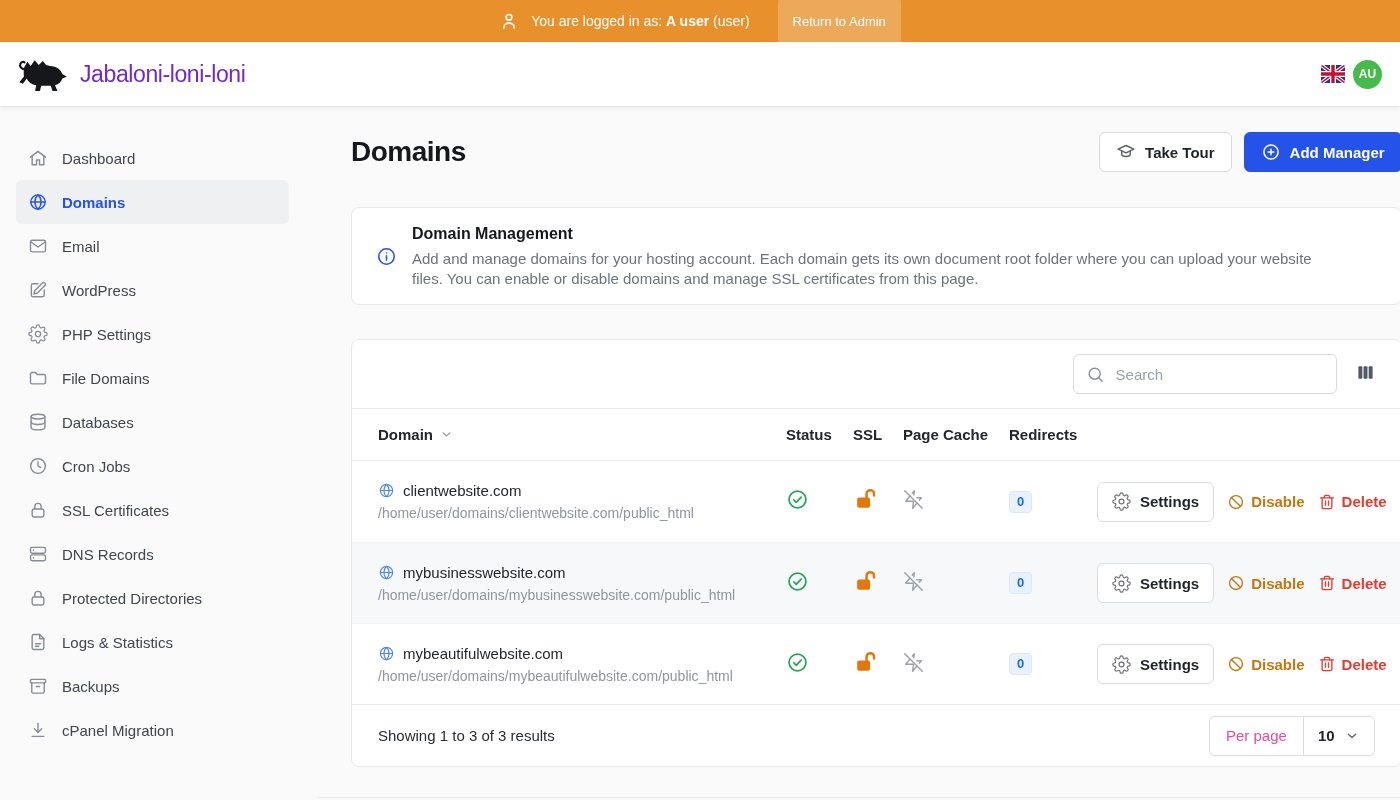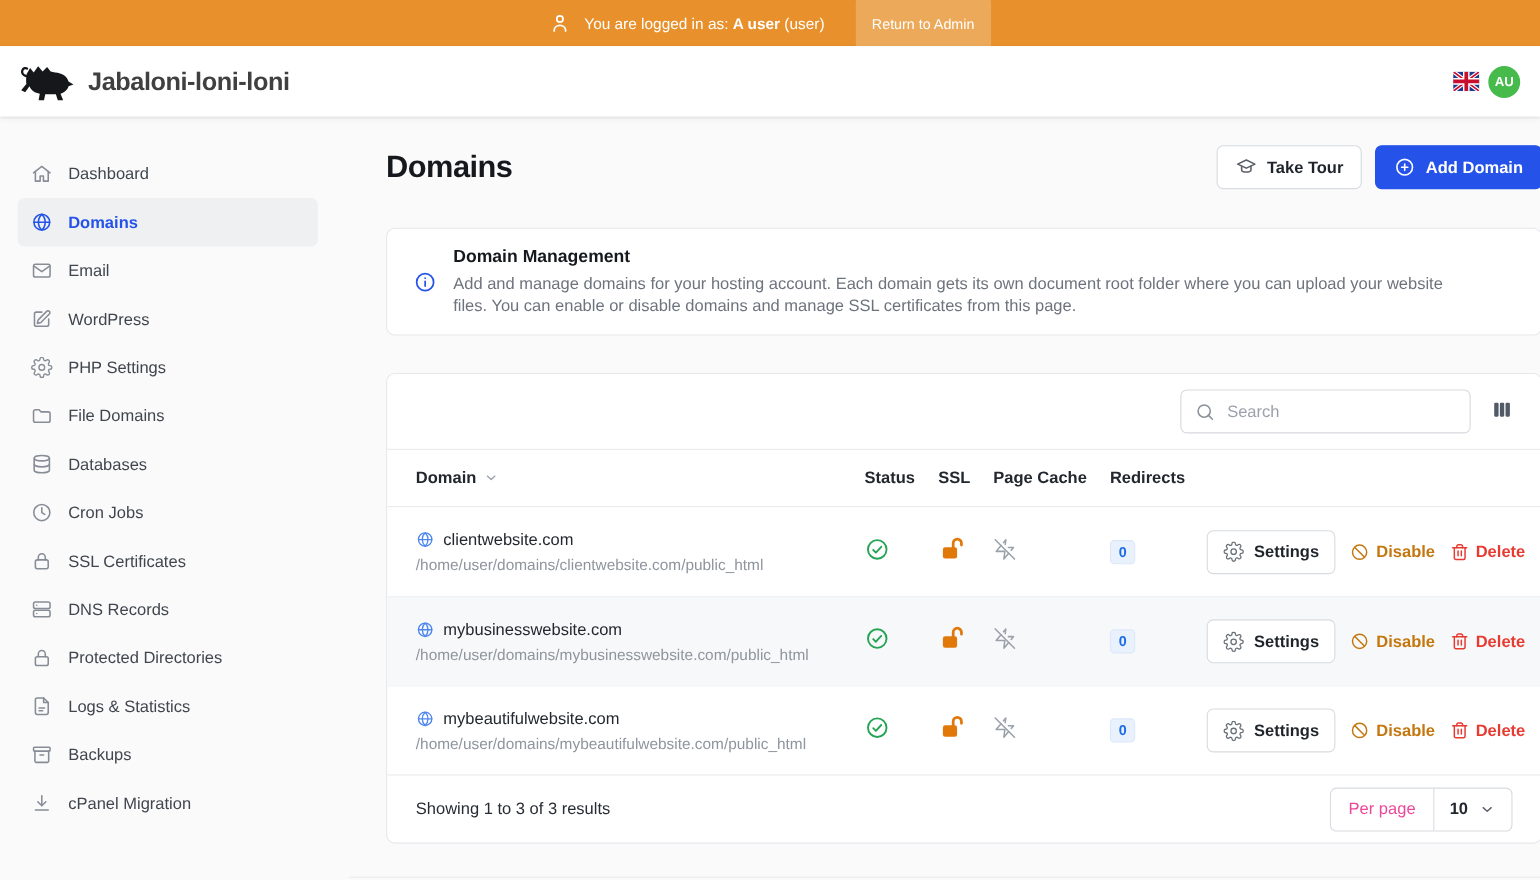--- a/index.html
+++ b/index.html
@@ -25,21 +25,21 @@
     font-size:13px; font-family:inherit; padding:24px 15px; border-radius:14px; cursor:pointer;
   }
 
   
   .header {
     height:64px; background:#fff; display:flex; align-items:center;
     padding:0 18px 0 16px; position:relative; z-index:5;
     box-shadow:0 1px 2px rgba(16,24,40,.07), 0 2px 6px rgba(16,24,40,.05);
   }
   .logo { width:52px; height:40px; }
-  .brand { margin-left:12px; font-size:23px; font-weight:700; letter-spacing:-.4px; color:#404040; }
+  .brand { margin-left:12px; font-size:23px; font-weight:400; letter-spacing:-.4px; color:#6d28d9; }
   .header-right { margin-left:auto; display:flex; align-items:center; gap:8px; }
   .flag { width:24px; height:18px; border-radius:2px; overflow:hidden; cursor:pointer; }
   .avatar {
     width:29px; height:29px; border-radius:50%; background:var(--avatar-green);
     color:#fff; font-size:12px; font-weight:700; display:flex; align-items:center; justify-content:center;
     cursor:pointer;
   }
 
   
   .layout { display:flex; height:694px; }
@@ -315,21 +315,21 @@
             </span>
           <span>Take Tour</span>
         </button>
         <button class="btn btn-primary">
           <span class="icon">
               <svg viewBox="0 0 24 24" fill="none" stroke="currentColor" stroke-width="1.8" stroke-linecap="round" stroke-linejoin="round">
                 <circle cx="12" cy="12" r="8.5"></circle>
                 <path d="M12 8.6v6.8M8.6 12h6.8"></path>
               </svg>
             </span>
-          <span>Add Domain</span>
+          <span>Add Manager</span>
         </button>
       </div>
     </div>
 
     <div class="info-card">
       <span class="icon">
           <svg viewBox="0 0 24 24" fill="none" stroke="currentColor" stroke-width="1.8" stroke-linecap="round" stroke-linejoin="round">
             <circle cx="12" cy="12" r="8.8"></circle>
             <path d="M12 11.2v4.9"></path>
             <path d="M12 7.9h.01"></path>

